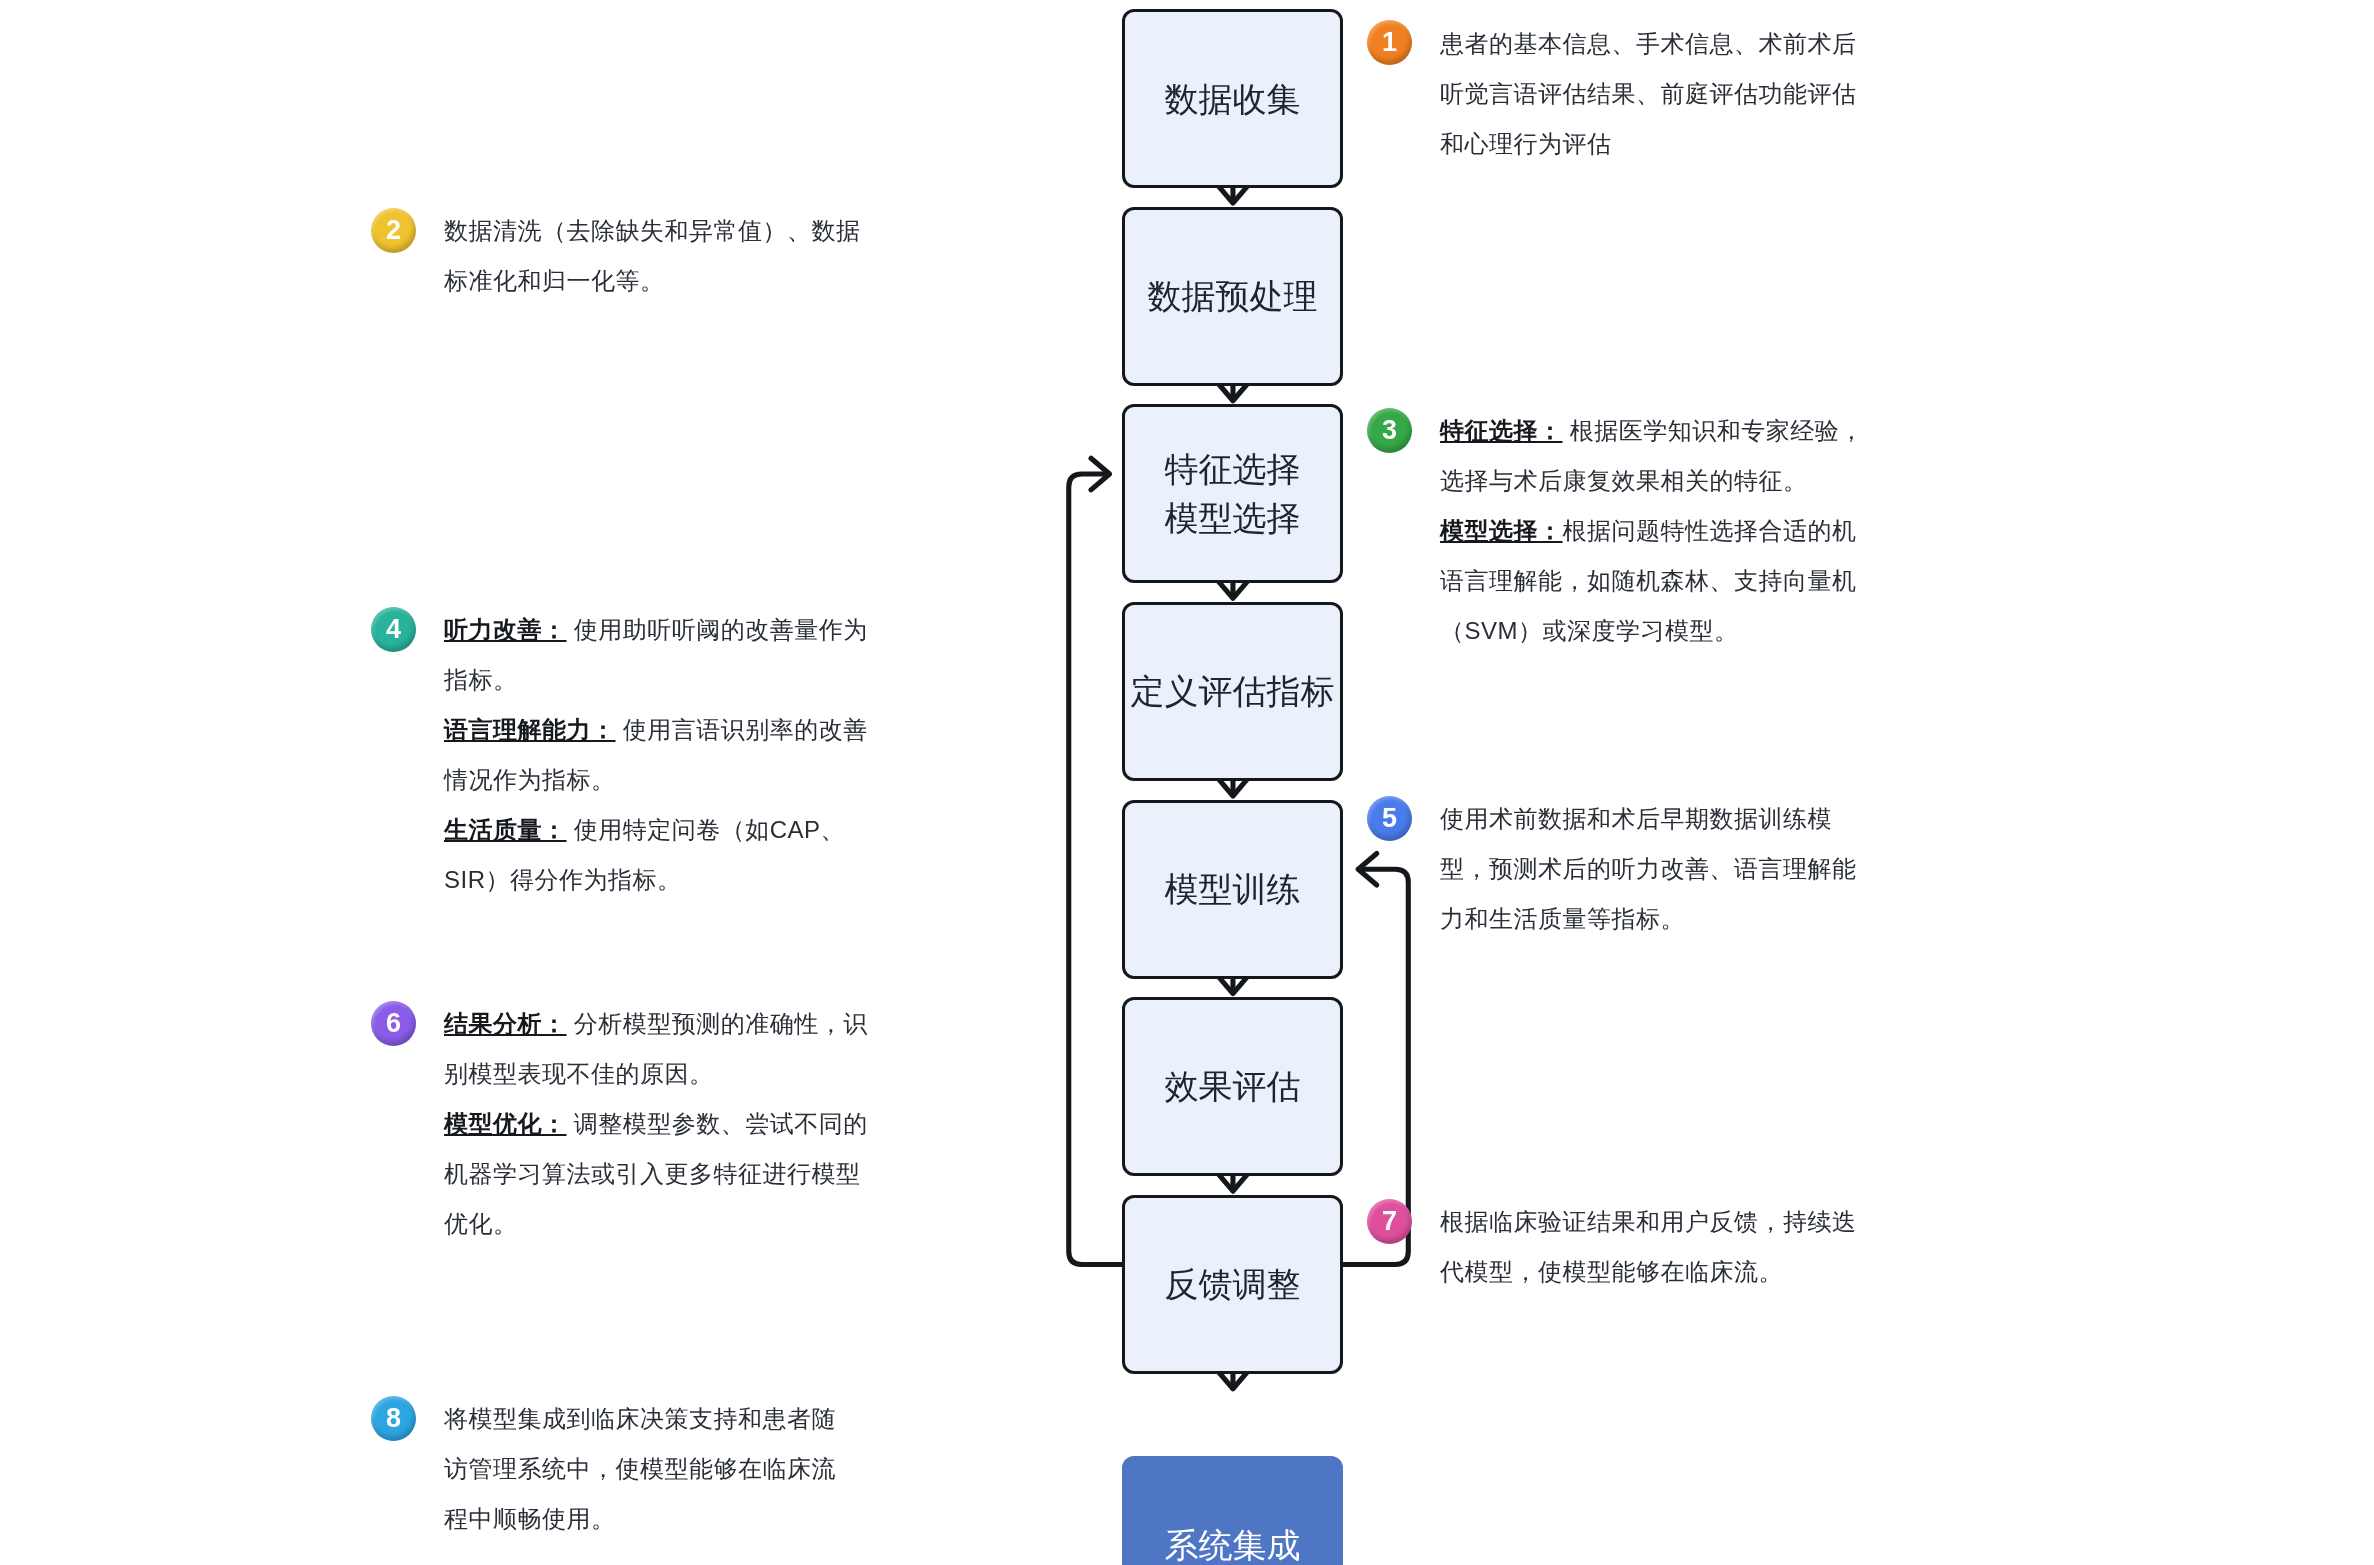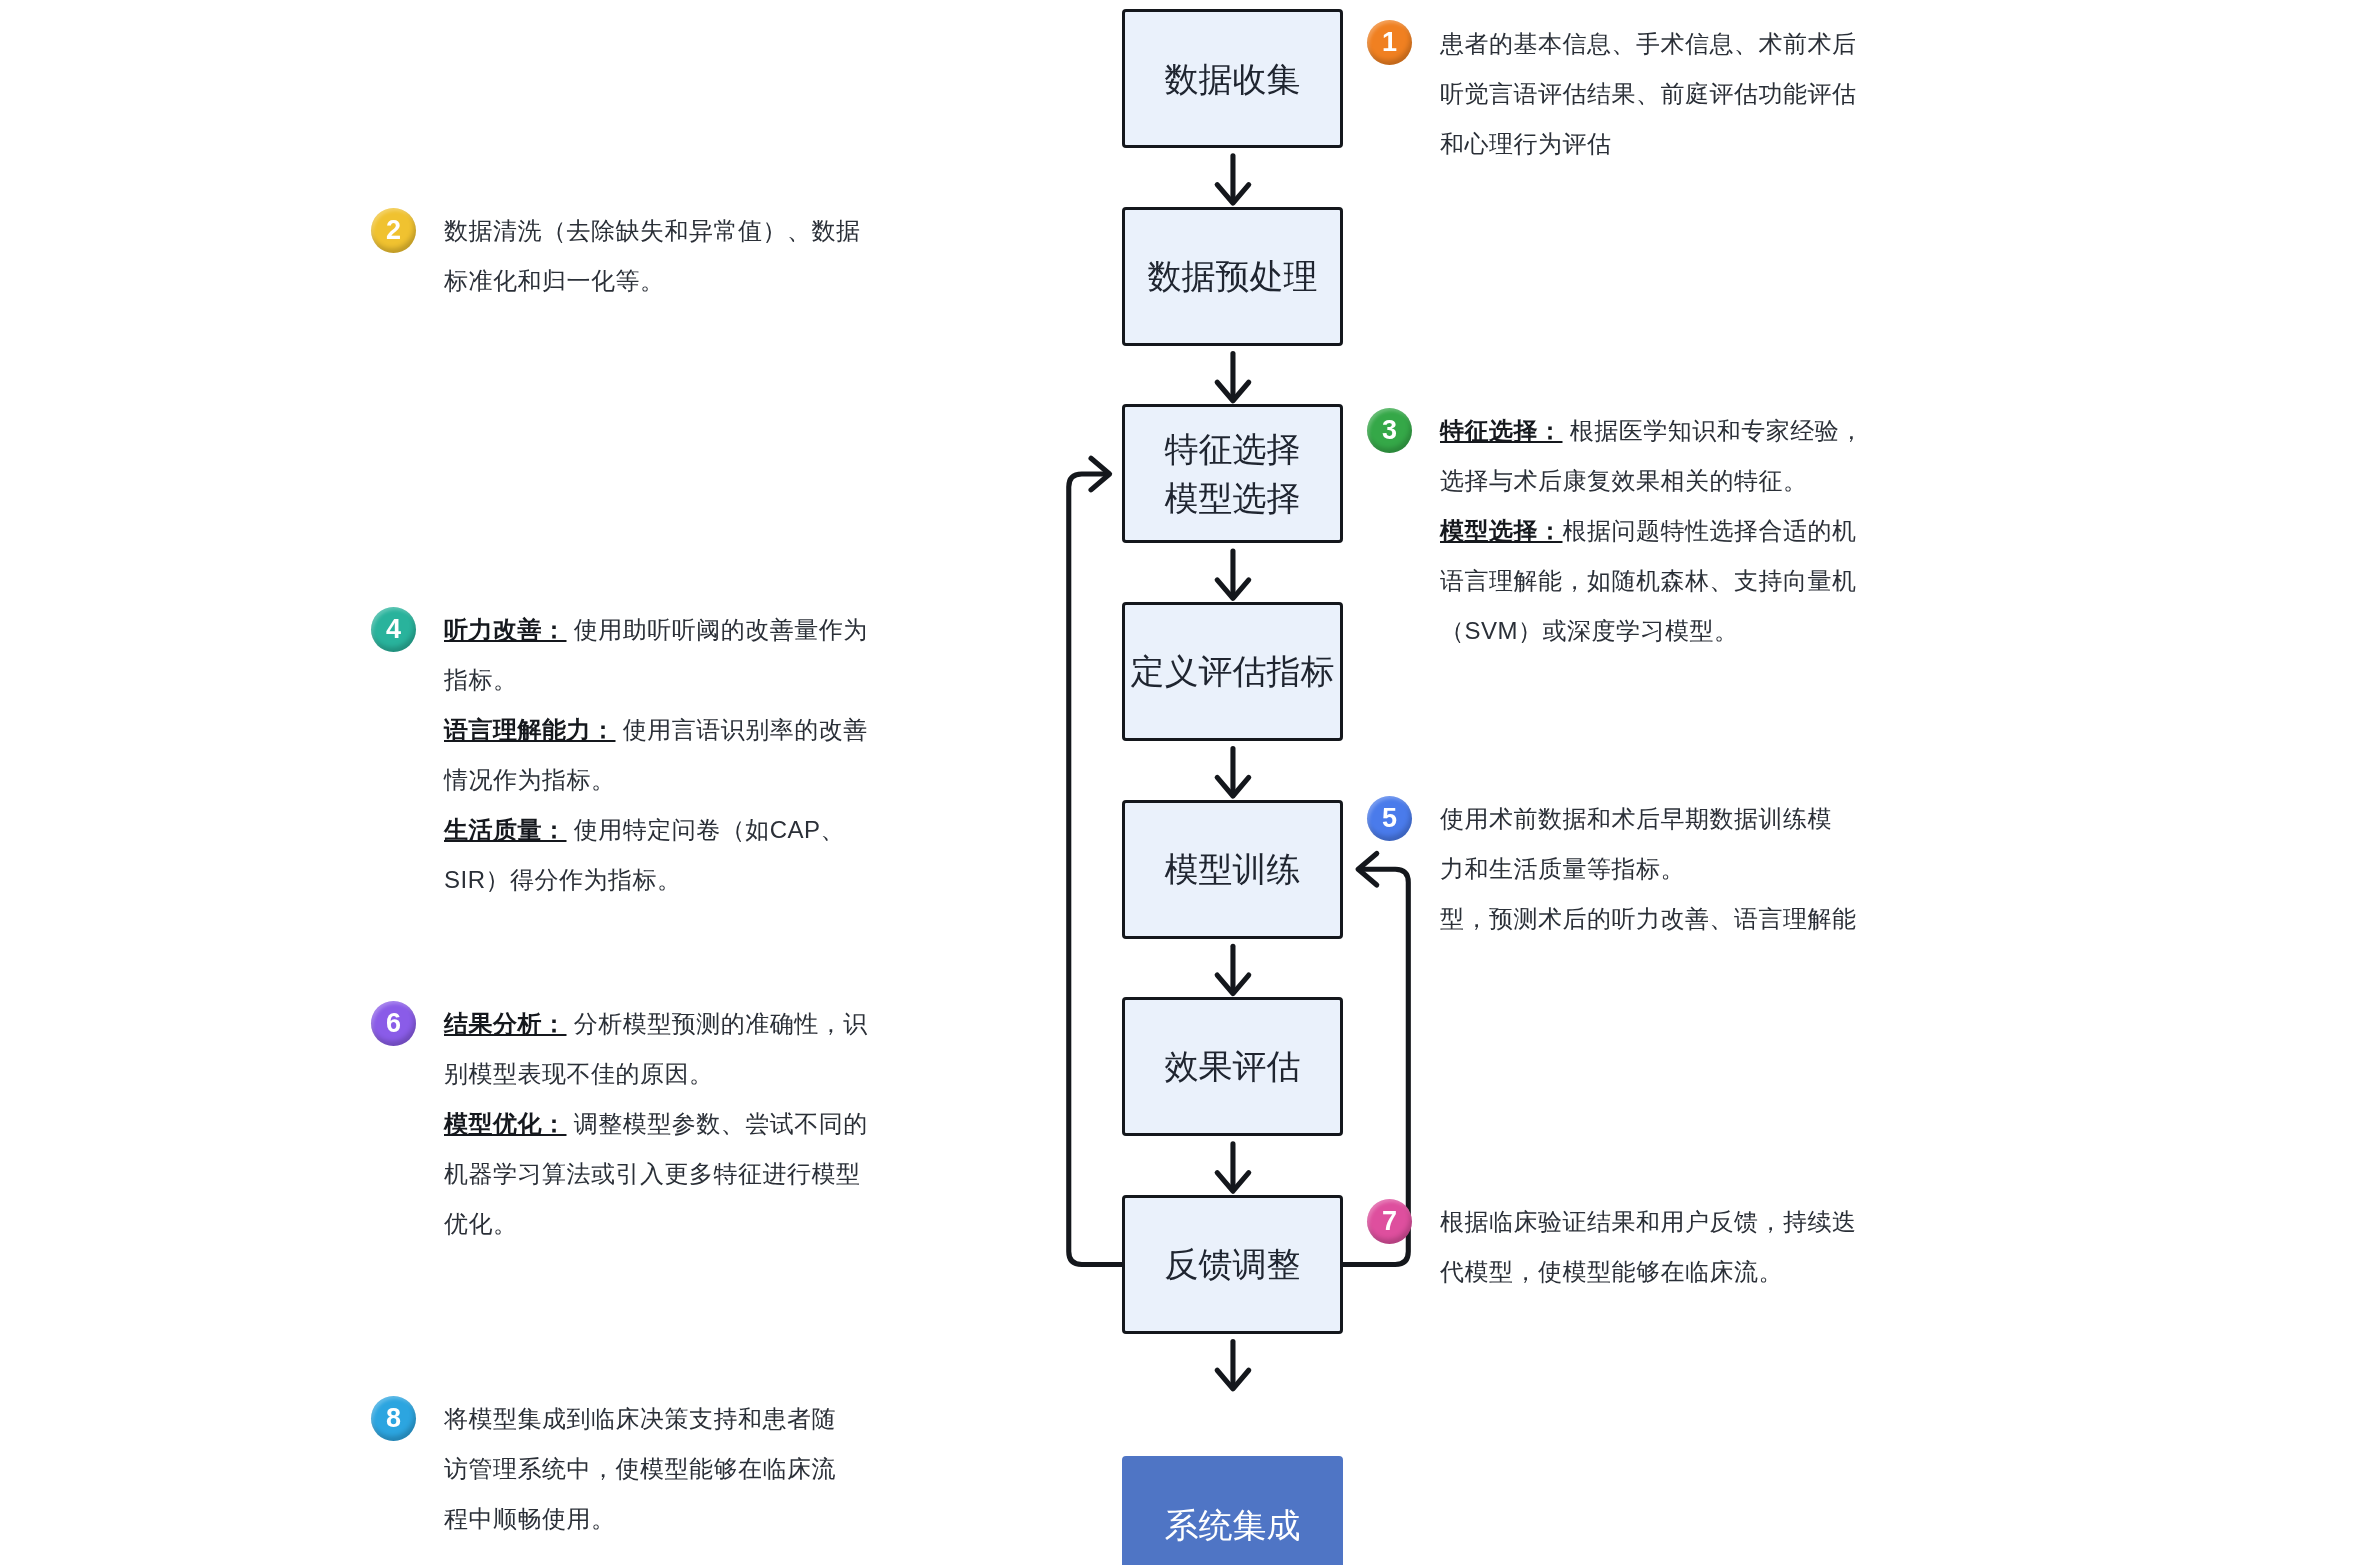--- a/index.html
+++ b/index.html
@@ -7,22 +7,22 @@
     --final_fill:#4F75C5; --final_text:#FFFFFF;
     --line_color:#14171C; --text_color:#2A2F37; --bold_color:#15181D; --background:#FFFFFF;
   }
   html,body{margin:0;padding:0;}
   body{
     width:2375px;height:1566px;position:relative;background:var(--background);
     font-family:"Liberation Sans","DejaVu Sans",sans-serif;overflow:hidden;
   }
   svg.wires{position:absolute;left:0;top:0;pointer-events:none;}
   .node{
-    position:absolute;left:1122px;width:221px;height:139px;box-sizing:border-box;
-    border:3.7px solid var(--node_border);border-radius:4px;background:var(--node_fill);
+    position:absolute;left:1122px;width:221px;height:179px;box-sizing:border-box;
+    border:3.7px solid var(--node_border);border-radius:12px;background:var(--node_fill);
     display:flex;align-items:center;justify-content:center;text-align:center;
     font-size:34px;line-height:1.42;color:var(--node_text);white-space:pre-line;
   }
   .n1{top:9.3px}.n2{top:207px}.n3{top:404px}.n4{top:602px}
   .n5{top:800px}.n6{top:997px}.n7{top:1195px}
   .n8{top:1412px;background:var(--final_fill);border-color:var(--final_fill);color:var(--final_text);margin-top:44px;}
   .ann{position:absolute;display:flex;align-items:flex-start;}
   .badge{
     flex:0 0 45px;width:45px;height:45px;border-radius:50%;margin-top:1.9px;
     color:#fff;font-weight:bold;font-size:27px;display:flex;align-items:center;justify-content:center;
@@ -112,22 +112,22 @@
       <div class="line"><strong>语言理解能力：</strong><span> 使用言语识别率的改善</span></div>
       <div class="line"><span>情况作为指标。</span></div>
       <div class="line"><strong>生活质量：</strong><span> 使用特定问卷（如CAP、</span></div>
       <div class="line"><span>SIR）得分作为指标。</span></div>
     </div>
 </div>
 <div class="ann a5">
   <span class="badge" style="background: rgb(74, 123, 235);">5</span>
   <div class="ann-text">
       <div class="line"><span>使用术前数据和术后早期数据训练模</span></div>
+      <div class="line"><span>型，预测术后的听力改善、语言理解能</span></div>
       <div class="line"><span>力和生活质量等指标。</span></div>
-      <div class="line"><span>型，预测术后的听力改善、语言理解能</span></div>
     </div>
 </div>
 <div class="ann a6">
   <span class="badge" style="background: rgb(138, 92, 232);">6</span>
   <div class="ann-text">
       <div class="line"><strong>结果分析：</strong><span> 分析模型预测的准确性，识</span></div>
       <div class="line"><span>别模型表现不佳的原因。</span></div>
       <div class="line"><strong>模型优化：</strong><span> 调整模型参数、尝试不同的</span></div>
       <div class="line"><span>机器学习算法或引入更多特征进行模型</span></div>
       <div class="line"><span>优化。</span></div>

